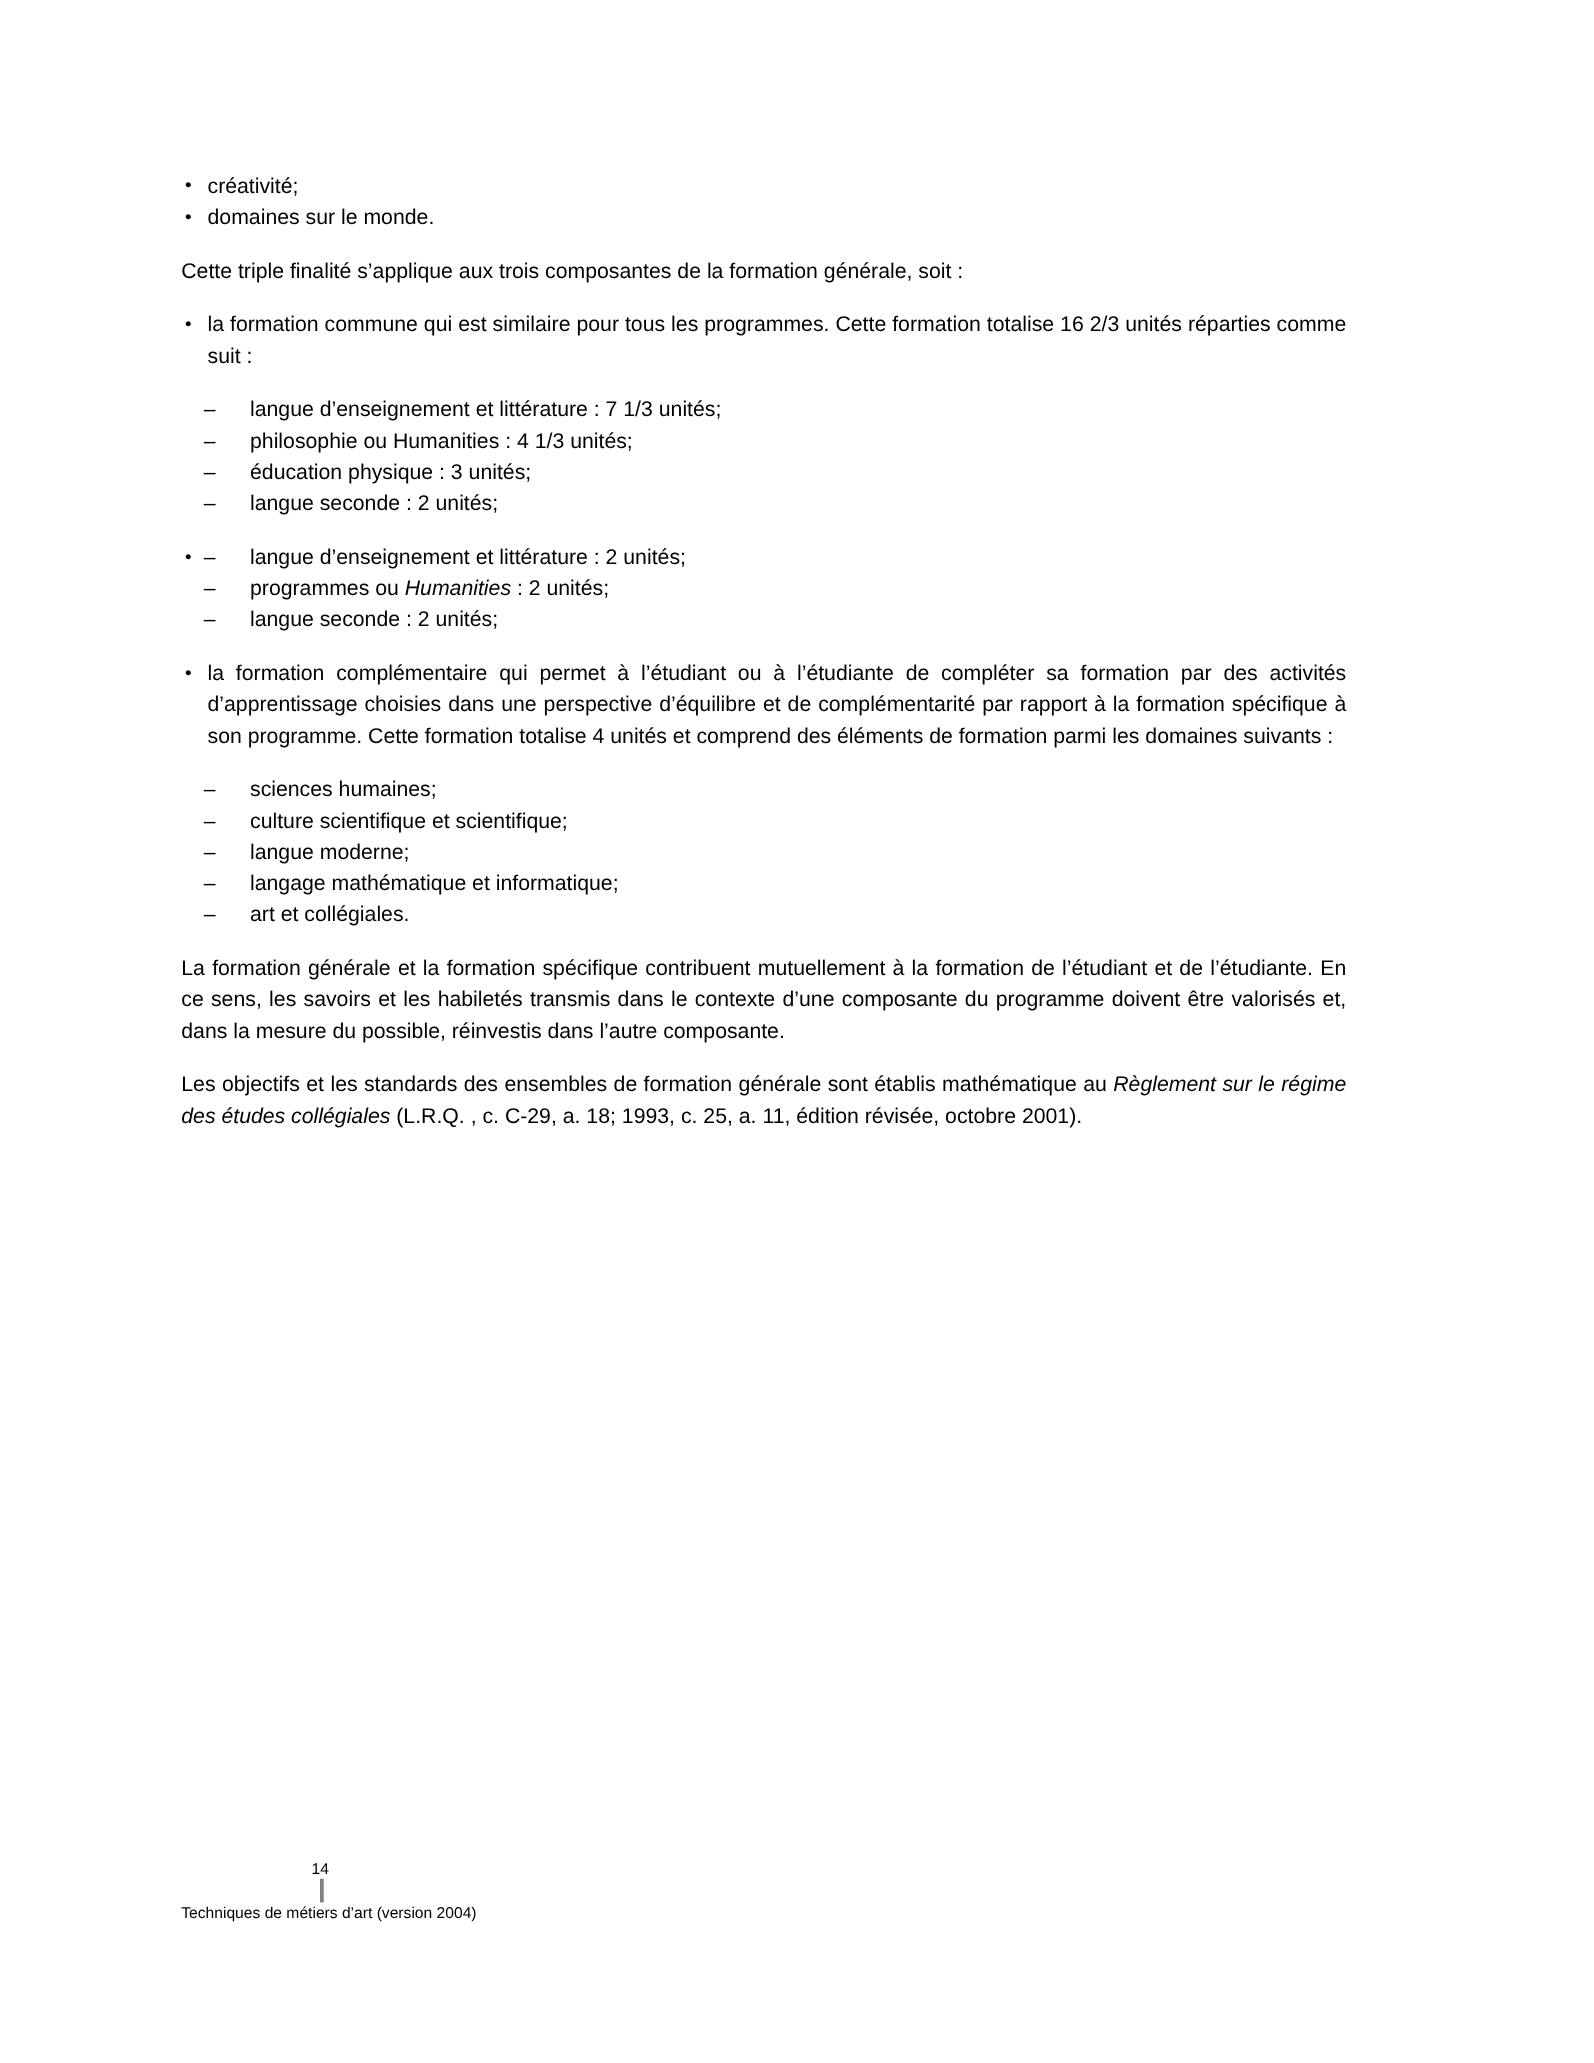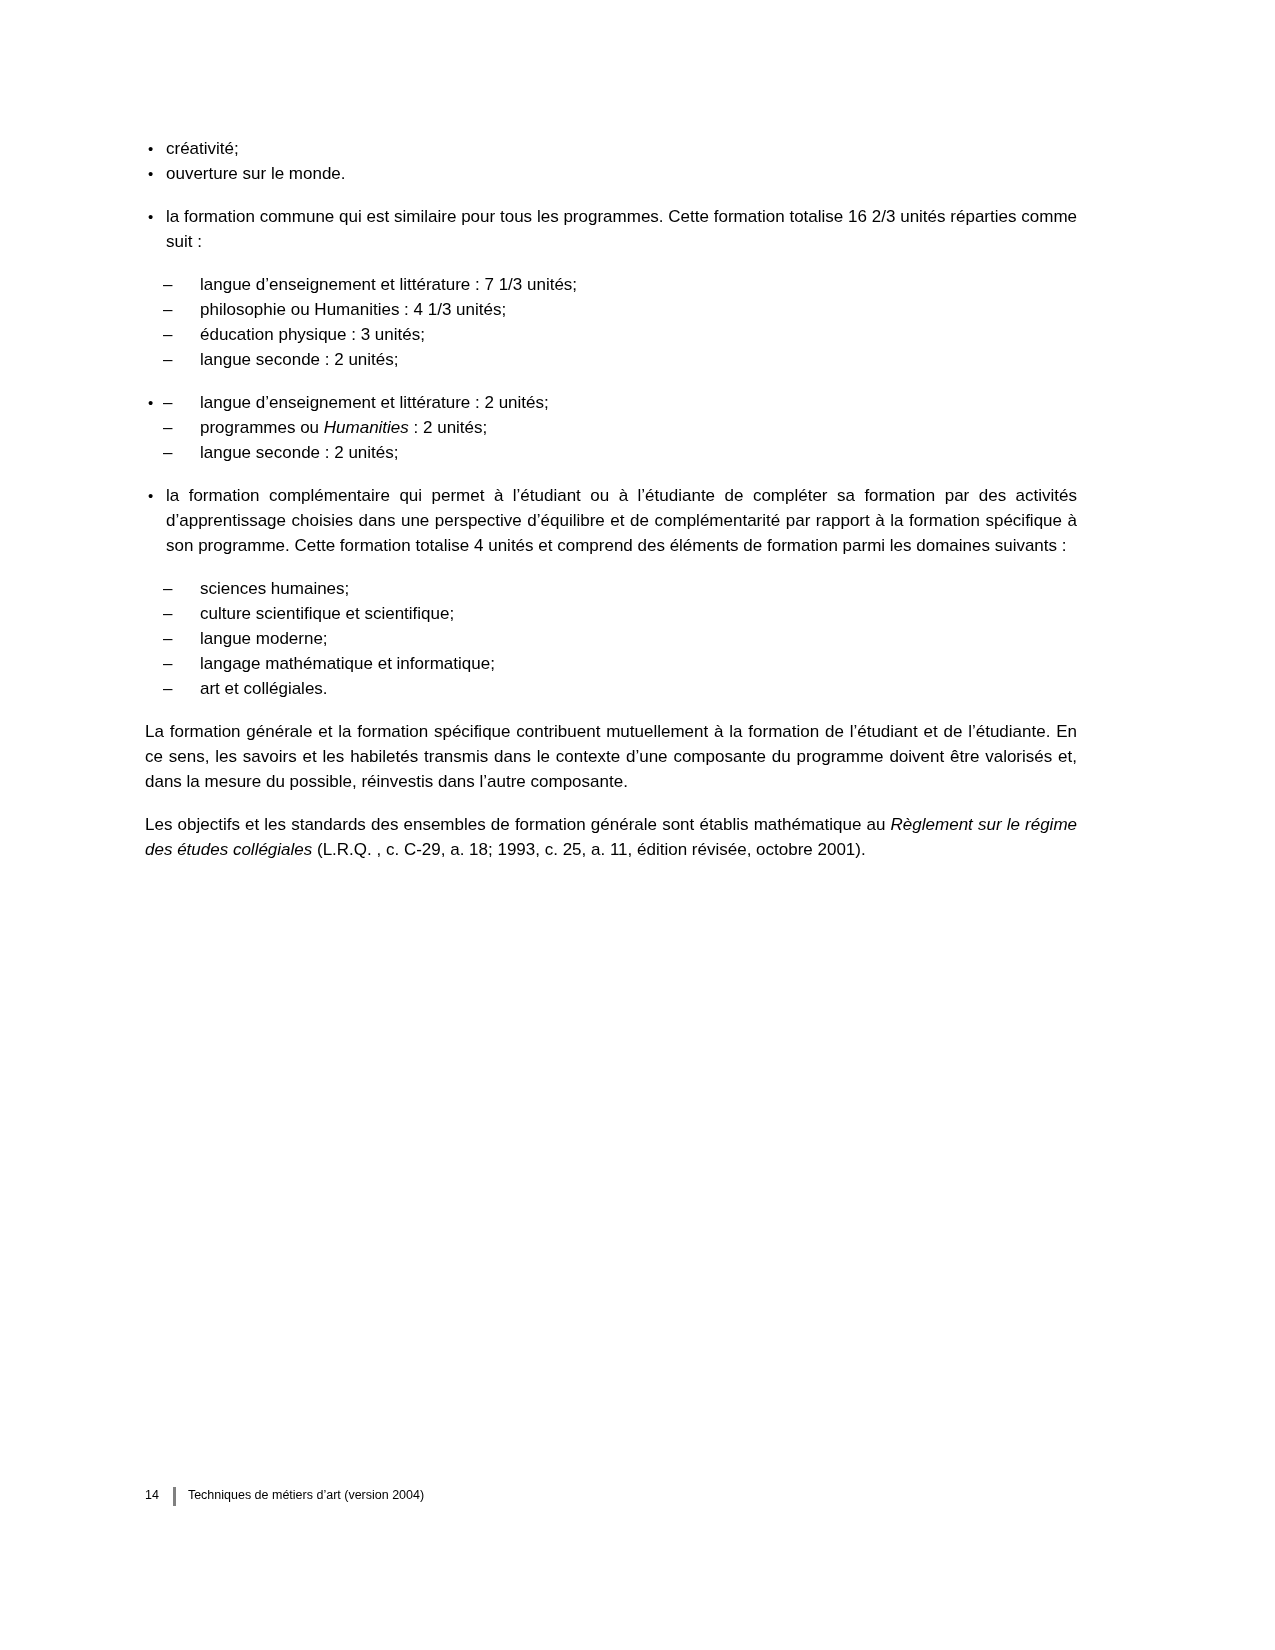--- a/index.html
+++ b/index.html
@@ -35,24 +35,25 @@
   .li.l1 .marker { left: 3px; font-size: 15px; }
   .li.l2 { padding-left: 55px; }
   .li.l2 .marker { left: 18px; }
   .list .li + .li { margin-top: 0; }
   em { font-style: italic; }
   .footer {
     position: absolute;
     left: 145px;
     top: 1487px;
     display: flex;
-    align-items: flex-start;
+    align-items: center;
     font-size: 12.5px;
     line-height: 16px;
     color: #000;
+    flex-direction: column;
   }
   .footer .page-num { margin-right: 14px; }
   .footer .rule {
     width: 3px;
     height: 19px;
     background: #808080;
     margin-right: 12px;
   }
 </style>
 </head>
@@ -61,24 +62,25 @@
 <div class="page">
   <div class="content">
 
     <div class="block list">
       <div class="li l1">
         <span class="marker">•</span>
         <span class="li-text">créativité;</span>
       </div>
       <div class="li l1">
         <span class="marker">•</span>
-        <span class="li-text">ouverture sur le monde.</span>
+        <span class="li-text">domaines sur le monde.</span>
       </div>
     </div>
 
+    <p class="para">Cette triple finalité s’applique aux trois composantes de la formation générale, soit :</p>
 
     <div class="block">
       <div class="li l1">
         <span class="marker">•</span>
         <span class="li-text">la formation commune qui est similaire pour tous les programmes. Cette formation totalise 16 2/3 unités réparties comme suit :</span>
       </div>
     </div>
 
     <div class="block list">
       <div class="li l2">

